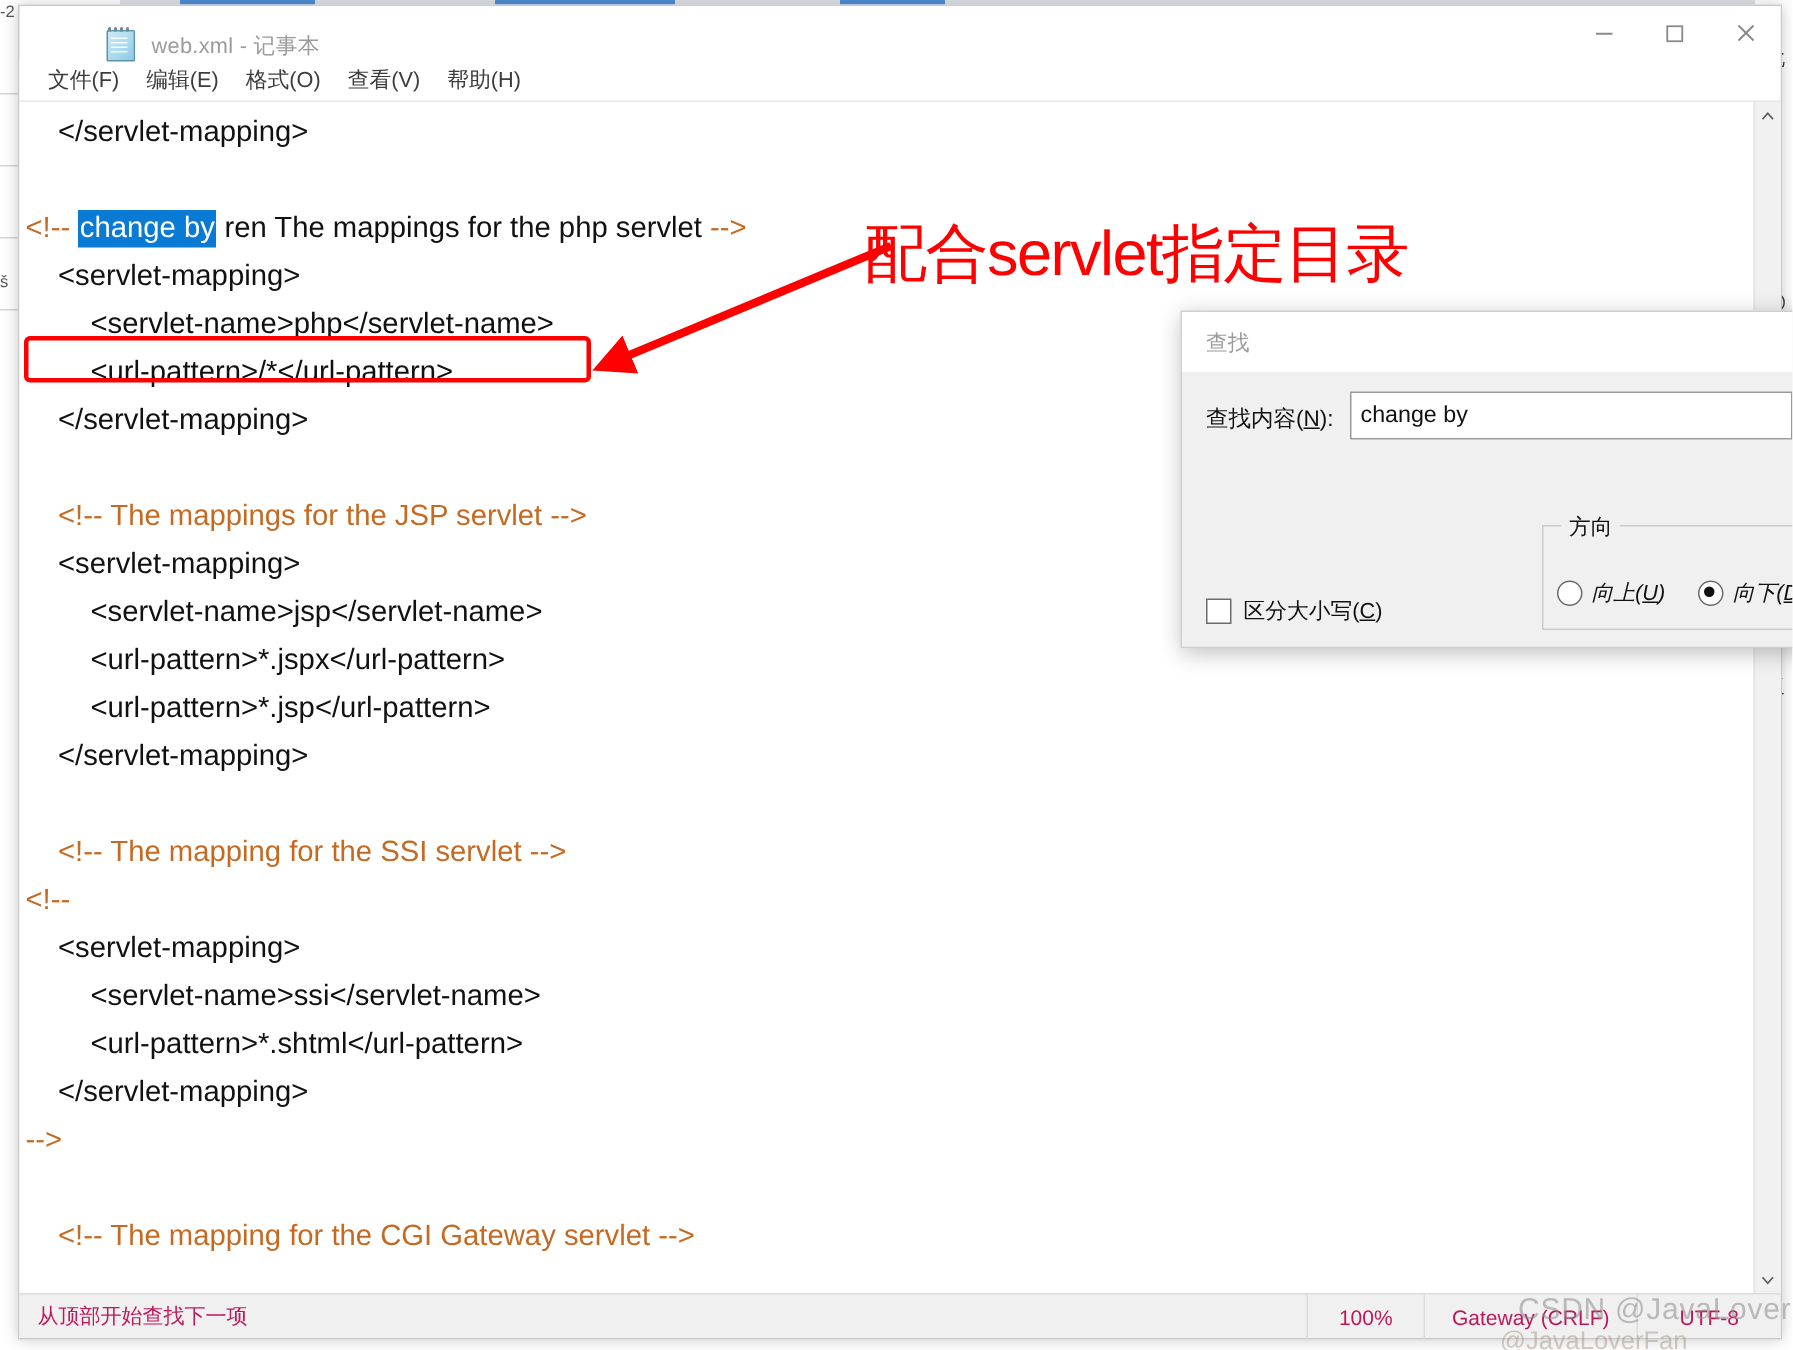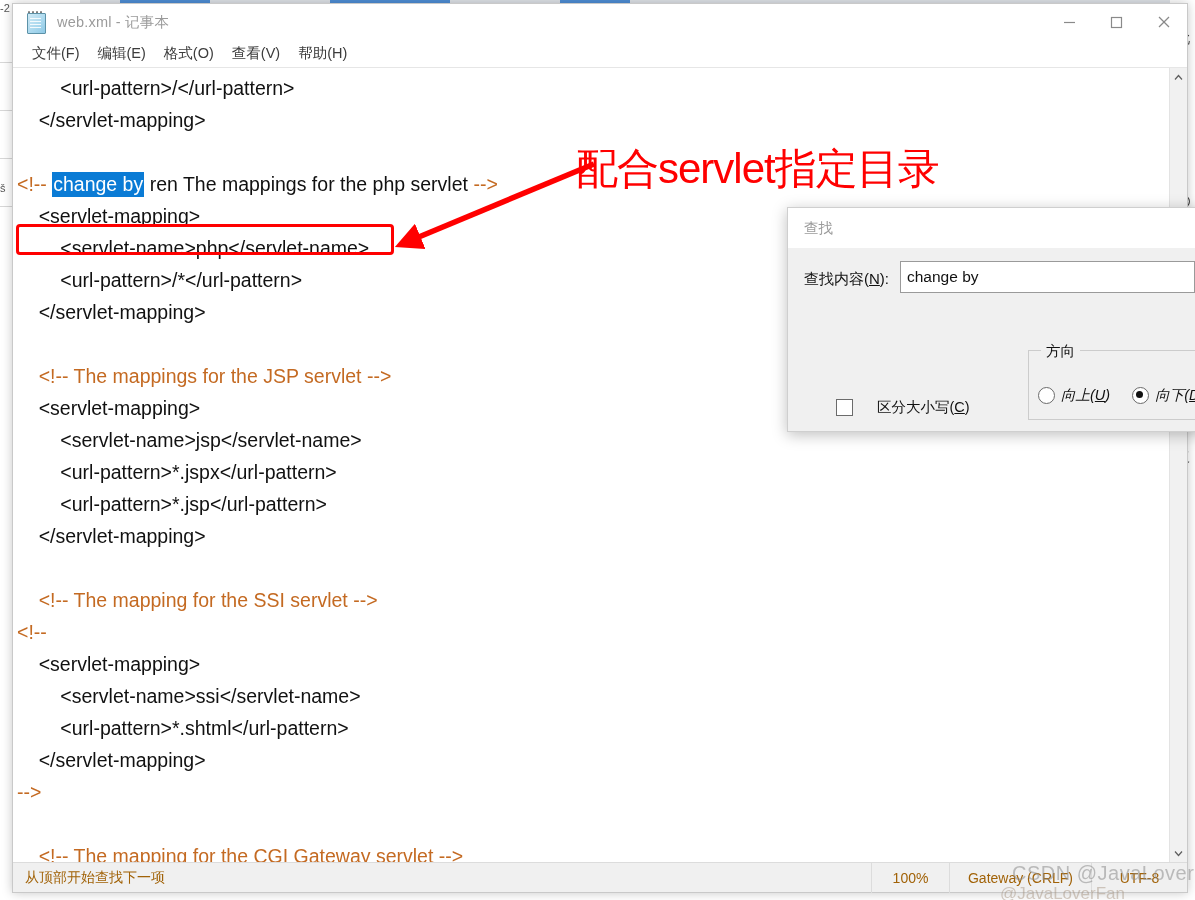--- a/index.html
+++ b/index.html
@@ -84,23 +84,24 @@
     display: flex;
     flex-direction: column;
   }
 
   .titlebar {
     position: relative;
     height: 36px;
     min-height: 36px;
     background: #ffffff;
     display: flex;
-    align-items: center;
+    align-items: flex-end;
     padding-left: 12px;
     box-sizing: border-box;
+    margin-left: 44px;
   }
   .np-icon {
     width: 22px; height: 22px;
     position: relative;
     flex: 0 0 auto;
     margin-right: 10px;
   }
   .np-icon .pad {
     position: absolute;
     left: 2px; top: 2px;
@@ -229,21 +230,21 @@
 
   .statusbar {
     height: 30px;
     min-height: 30px;
     background: #f0f0f0;
     border-top: 1px solid #dcdcdc;
     display: flex;
     align-items: center;
     box-sizing: border-box;
     font-size: 14px;
-    color: #a16207;
+    color: #be185d;
   }
   .status-left {
     flex: 1 1 auto;
     padding-left: 12px;
     white-space: nowrap;
   }
   .status-cell {
     border-left: 1px solid #dcdcdc;
     height: 30px;
     display: flex;
@@ -342,25 +343,24 @@
     position: absolute;
     left: 3px; top: 3px;
     width: 7px; height: 7px;
     border-radius: 50%;
     background: #111;
   }
   .cb-row {
     position: absolute;
     display: flex;
     align-items: center;
-    gap: 24px;
+    gap: 8px;
     font-size: 14.5px;
     color: #111;
     white-space: nowrap;
-    margin-left: 32px;
   }
   .cb-row.case { left: 16px; top: 150px; }
   .cb {
     width: 15px; height: 15px;
     border: 1px solid #6b6b6b;
     background: #ffffff;
     position: relative;
     flex: 0 0 auto;
   }
   .u { text-decoration: underline; }
@@ -488,21 +488,20 @@
     <div class="menubar">
       <div class="menu-item">文件(F)</div>
       <div class="menu-item">编辑(E)</div>
       <div class="menu-item">格式(O)</div>
       <div class="menu-item">查看(V)</div>
       <div class="menu-item">帮助(H)</div>
     </div>
 
     <div class="editor-area">
       <div class="text-pane" id="text-pane">
-          <div class="code-line">        &lt;url-pattern&gt;/&lt;/url-pattern&gt;</div>
           <div class="code-line">    &lt;/servlet-mapping&gt;</div>
           <div class="code-line">&nbsp;</div>
           <div class="code-line"><span class="cmt">&lt;!--</span> <span class="sel">change by</span> ren The mappings for the php servlet <span class="cmt">--&gt;</span></div>
           <div class="code-line">    &lt;servlet-mapping&gt;</div>
           <div class="code-line">        &lt;servlet-name&gt;php&lt;/servlet-name&gt;</div>
           <div class="code-line">        &lt;url-pattern&gt;/*&lt;/url-pattern&gt;</div>
           <div class="code-line">    &lt;/servlet-mapping&gt;</div>
           <div class="code-line">&nbsp;</div>
           <div class="code-line">    <span class="cmt">&lt;!-- The mappings for the JSP servlet --&gt;</span></div>
           <div class="code-line">    &lt;servlet-mapping&gt;</div>

